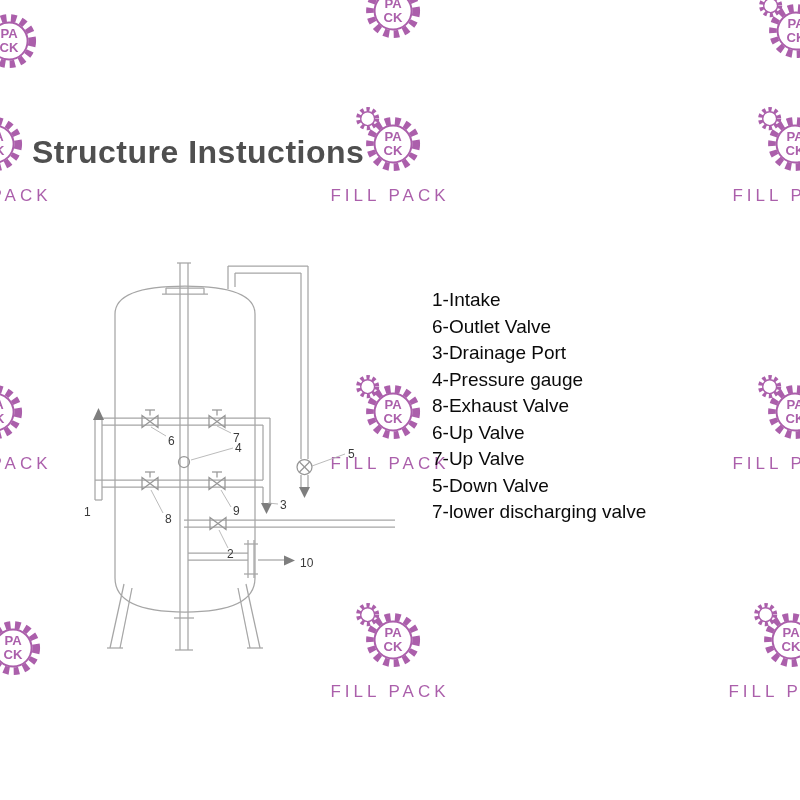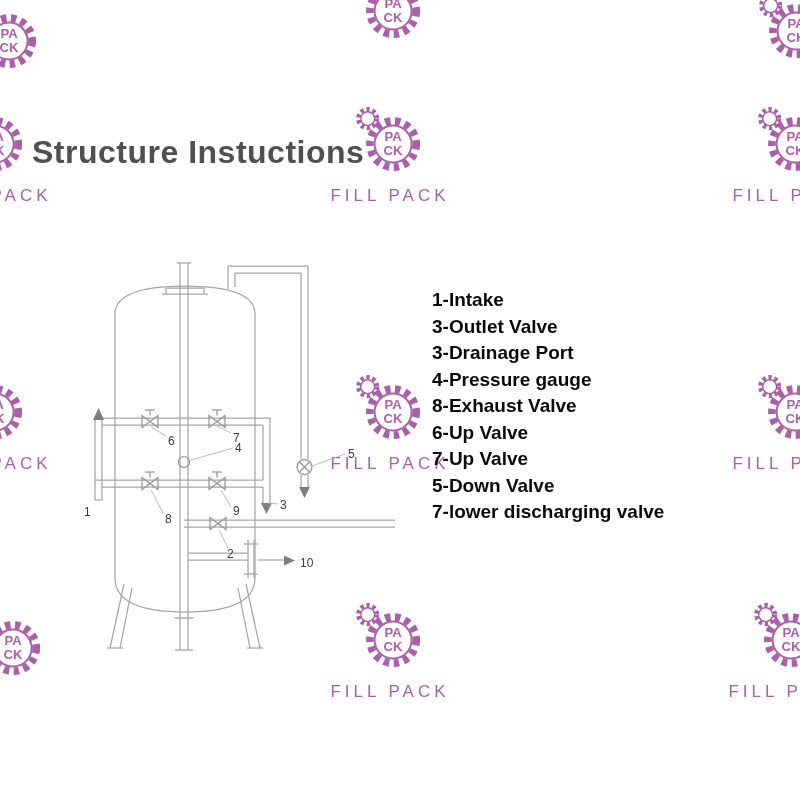--- a/index.html
+++ b/index.html
@@ -31,21 +31,21 @@
     position:absolute;left:32px;top:128px;z-index:2;
     font-size:32px;font-weight:600;color:#4f4f4f;letter-spacing:.5px;
     white-space:nowrap;
     margin-top:6px;
   }
   
   .parts{
     position:absolute;left:432px;top:287px;z-index:2;
   }
   .part{
-    font-size:19px;font-weight:700;color:#0a0a0a;line-height:26.5px;
+    font-size:19px;font-weight:400;color:#0a0a0a;line-height:26.5px;
     white-space:nowrap;
   }
   
   svg.diagram{position:absolute;left:75px;top:250px;z-index:2;}
   .pipes{stroke:#a6a6a6;stroke-width:1.25;fill:none;}
   .valves{stroke:#979797;stroke-width:1.25;fill:none;}
   .leaders{stroke:#b3b3b3;stroke-width:.9;fill:none;}
   .arrow{fill:#7e7e7e;stroke:none;}
   .dlabel{fill:#3a3a3a;font-family:"Liberation Sans",sans-serif;font-size:12px;}
 </style>
@@ -189,21 +189,21 @@
     <text class="glyph" x="52" y="48">PA</text>
     <text class="glyph" x="52" y="66">CK</text>
   </svg>
   <div class="wm-text">FILL PACK</div>
 </div>
 
 <div class="title">Structure Instuctions</div>
 
 <div class="parts">
   <div class="part">1-Intake</div>
-  <div class="part">3-Outlet Valve</div>
+  <div class="part">6-Outlet Valve</div>
   <div class="part">3-Drainage Port</div>
   <div class="part">4-Pressure gauge</div>
   <div class="part">8-Exhaust Valve</div>
   <div class="part">6-Up Valve</div>
   <div class="part">7-Up Valve</div>
   <div class="part">5-Down Valve</div>
   <div class="part">7-lower discharging valve</div>
 </div>
 
 <svg class="diagram" width="330" height="410" viewBox="75 250 330 410">

